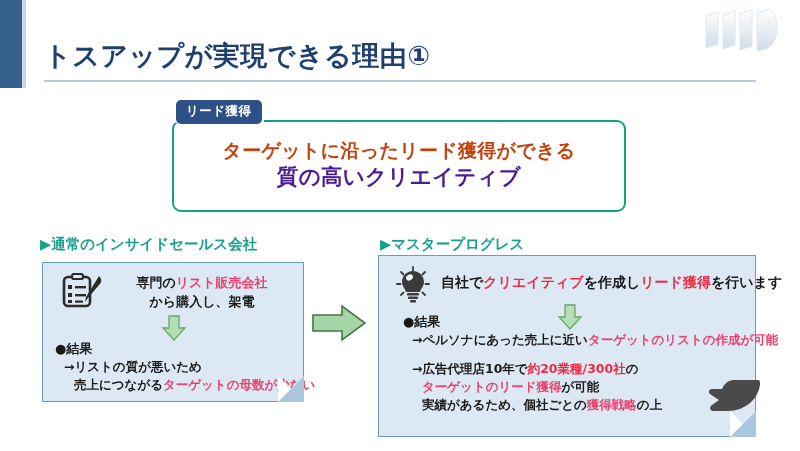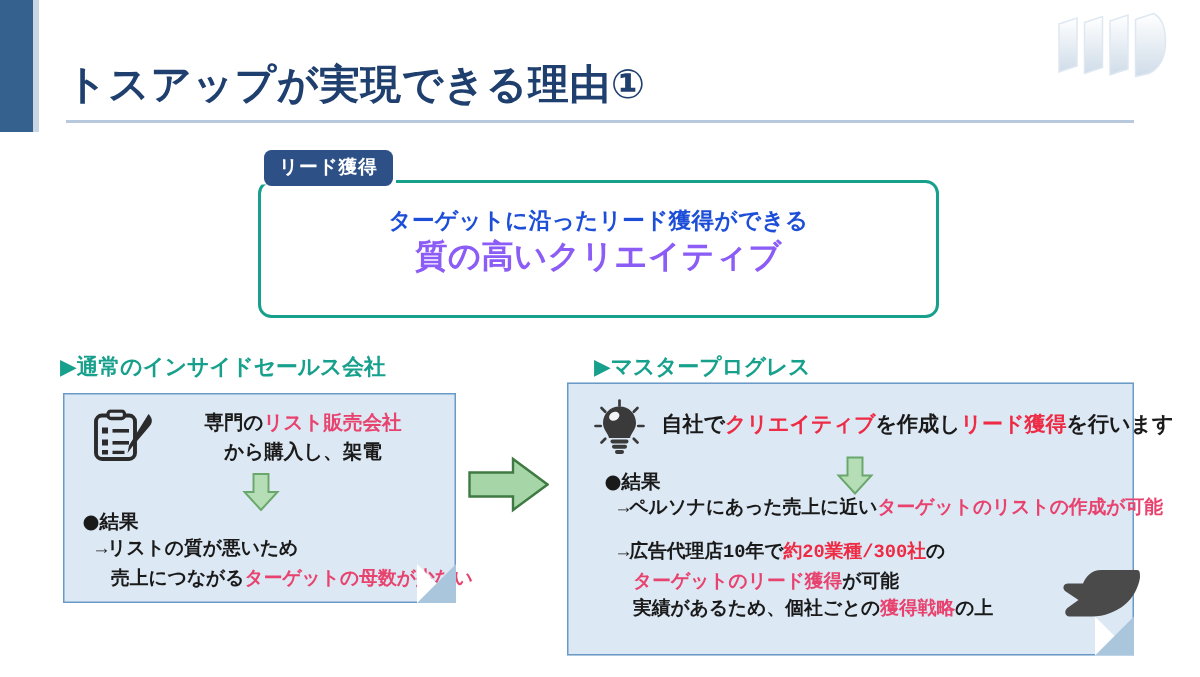--- a/index.html
+++ b/index.html
@@ -37,29 +37,29 @@
     font-size:12.5px;font-weight:bold;
     padding:3px 10px 4px 10px;letter-spacing:0.5px;z-index:3;
   }
   .headline-badge-cover{
     position:absolute;left:174px;top:118px;width:90px;height:5px;background:#ffffff;z-index:2;
   }
   .headline-txt{
     position:absolute;left:172px;top:138px;width:454px;
     text-align:center;font-weight:bold;line-height:1.32;
   }
-  .hl1{font-size:15px;color:#1d4ed8;display:block;letter-spacing:0.3px;}
-  .hl2{font-size:21.5px;color:#8b5cf6;display:block;letter-spacing:0.3px;}
+  .hl1{font-size:19px;color:#c2410c;display:block;letter-spacing:0.3px;}
+  .hl2{font-size:21.5px;color:#4c1d95;display:block;letter-spacing:0.3px;}
 
   
   .col-head{
     position:absolute;font-size:14.5px;font-weight:bold;color:#17a08c;white-space:nowrap;text-align:right;
   }
   .col-head.left{left:40px;top:235px;}
-  .col-head.right{left:396px;top:235px;}
+  .col-head.right{left:380px;top:235px;}
 
   
   .panel{
     position:absolute;background:#dce8f3;border:1.5px solid #6a9bc8;box-sizing:border-box;
   }
   .panel.left{left:42px;top:262px;width:262px;height:140px;}
   .panel.right{left:378px;top:255px;width:378px;height:182px;}
 
   
   .fold{position:absolute;right:-1px;bottom:-1px;width:26px;height:26px;}
@@ -81,21 +81,21 @@
     font-size:14px;font-weight:bold;color:#1a1a1a;white-space:nowrap;
   }
 
   .down-arrow{position:absolute;width:26px;height:26px;}
   .da-left{left:118px;top:52px;}
   .da-right{left:178px;top:48px;}
 
   .blk{position:absolute;}
   .blk-title{font-size:13px;font-weight:bold;color:#1a1a1a;line-height:1.3;}
   .blk-body{font-size:12.5px;font-weight:bold;color:#1a1a1a;line-height:1.42;white-space:nowrap;}
-  .indent1{padding-left:9px;font-family:Liberation Mono, monospace;}
+  .indent1{padding-left:9px;}
   .indent2{padding-left:19px;}
 
   .lres{left:12px;top:78px;}
   .rres{left:24px;top:58px;}
   .rrea{left:24px;top:104px;}
 
   .pink{color:#e8436f;}
   .red{color:#ee2b45;}
 
   

